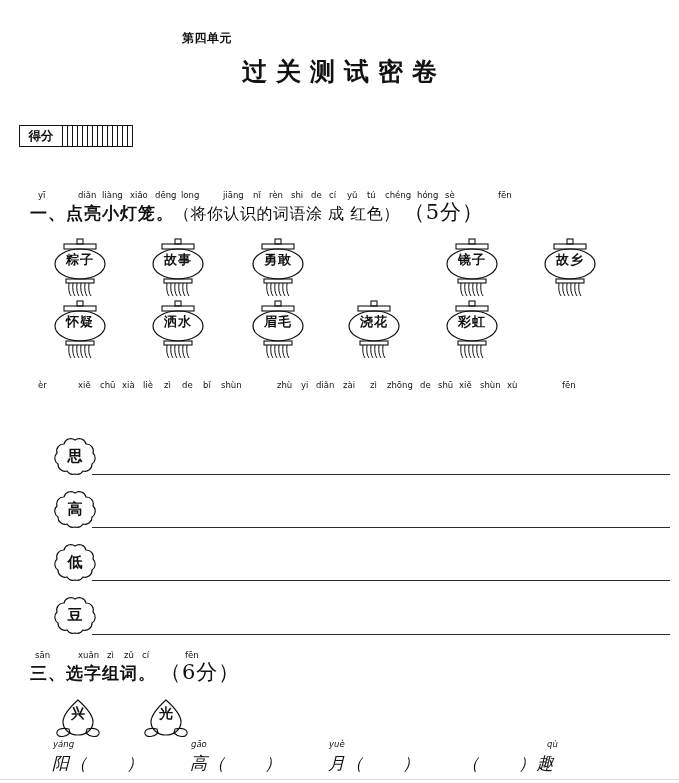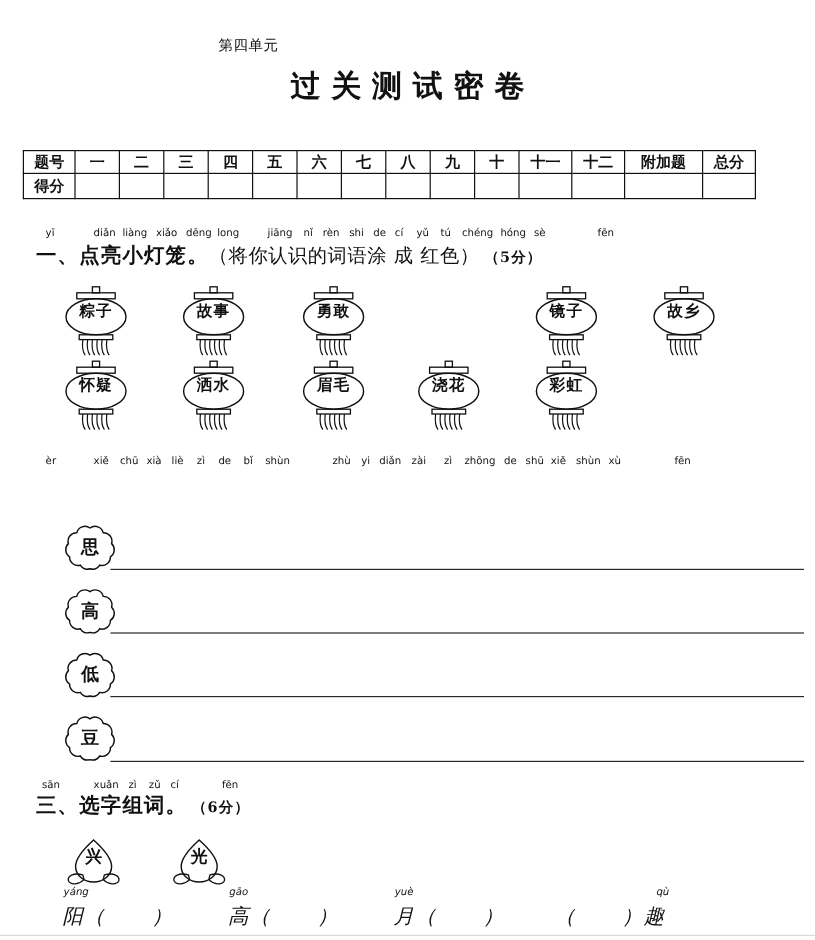--- a/index.html
+++ b/index.html
@@ -14,21 +14,21 @@
     overflow: hidden;
   }
 
   .page { position: relative; width: 679px; height: 783px; }
 
   
   .unit-label {
     position: absolute;
     left: 182px; top: 30px;
     font-size: 12px;
-    font-weight: normal;
+    font-weight: bold;
     letter-spacing: 0.5px;
   }
   .main-title {
     position: absolute;
     left: 0; top: 55px;
     width: 679px;
     text-align: center;
     font-family: "DejaVu Serif", "Liberation Serif", serif;
     font-size: 25px;
     font-weight: bold;
@@ -90,22 +90,22 @@
     white-space: nowrap;
   }
   .head-main .paren {
     font-family: "DejaVu Serif", "Liberation Serif", serif;
     font-weight: normal;
     font-size: 16px;
     letter-spacing: 0.5px;
   }
   .head-main .pts {
     font-family: "DejaVu Serif", "Liberation Serif", serif;
-    font-weight: bold;
-    font-size: 12px;
+    font-weight: normal;
+    font-size: 21px;
     margin-left: 4px;
   }
 
   
   .lantern {
     position: absolute;
     width: 76px;
     height: 68px;
   }
   .lantern svg { display: block; }
@@ -180,37 +180,20 @@
 </head>
 <body>
 
 <div class="page">
 
   <div class="unit-label">第四单元</div>
   <div class="main-title">过关测试密卷</div>
 
   <table class="score-table">
     <tbody>
-        <tr>
-      <td class="lbl">题号</td>
-      <td class="num">一</td>
-      <td class="num">二</td>
-      <td class="num">三</td>
-      <td class="num">四</td>
-      <td class="num">五</td>
-      <td class="num">六</td>
-      <td class="num">七</td>
-      <td class="num">八</td>
-      <td class="num">九</td>
-      <td class="num">十</td>
-      <td class="wide2">十一</td>
-      <td class="wide2">十二</td>
-      <td class="extra">附加题</td>
-      <td class="total">总分</td>
-    </tr>
     <tr class="blank">
       <td class="lbl">得分</td>
       <td></td>
       <td></td>
       <td></td>
       <td></td>
       <td></td>
       <td></td>
       <td></td>
       <td></td>

